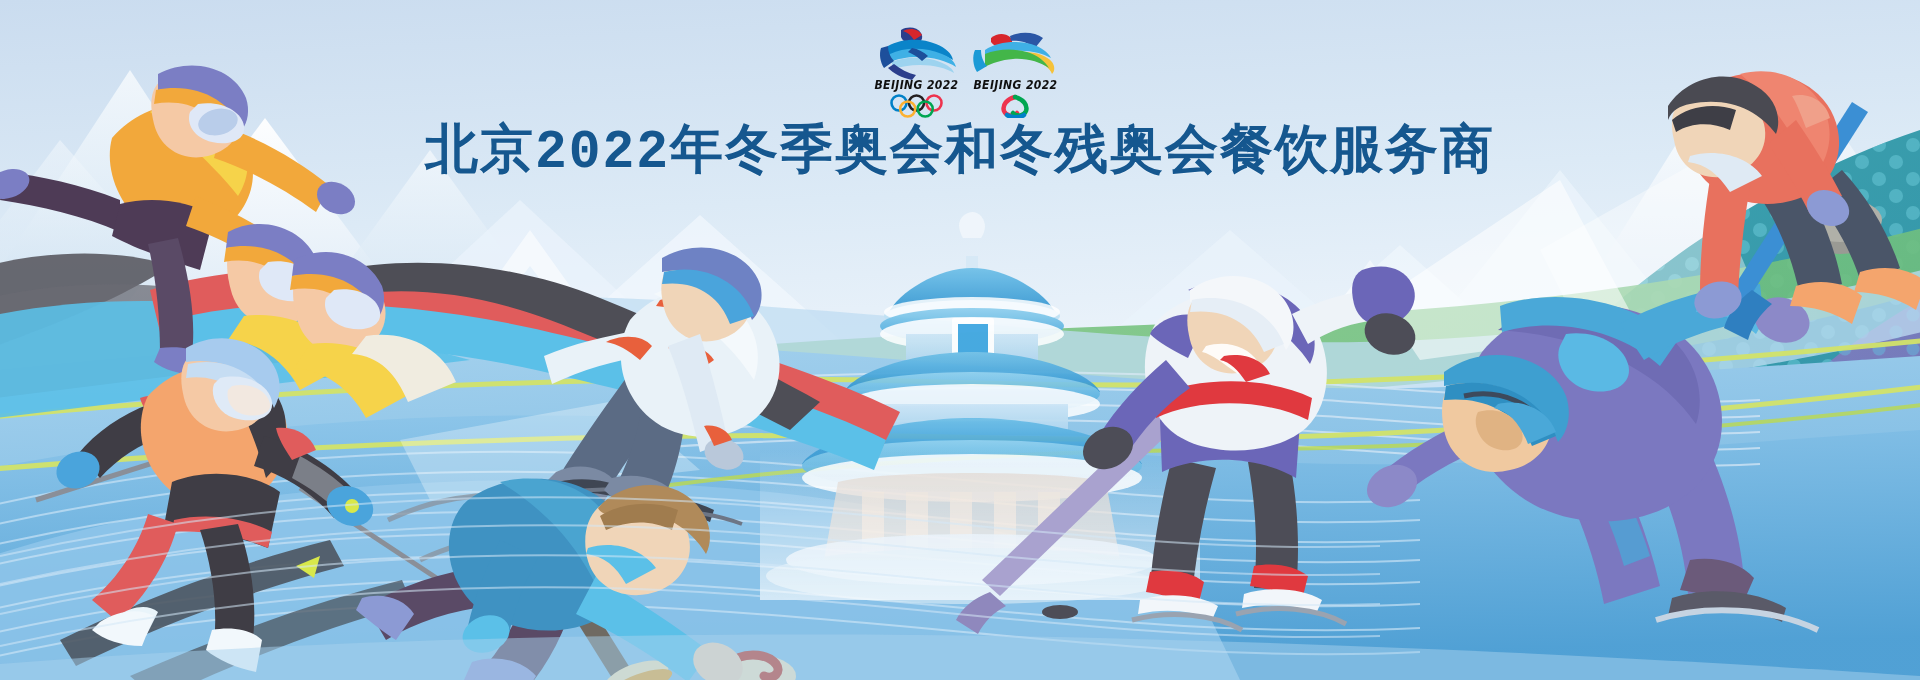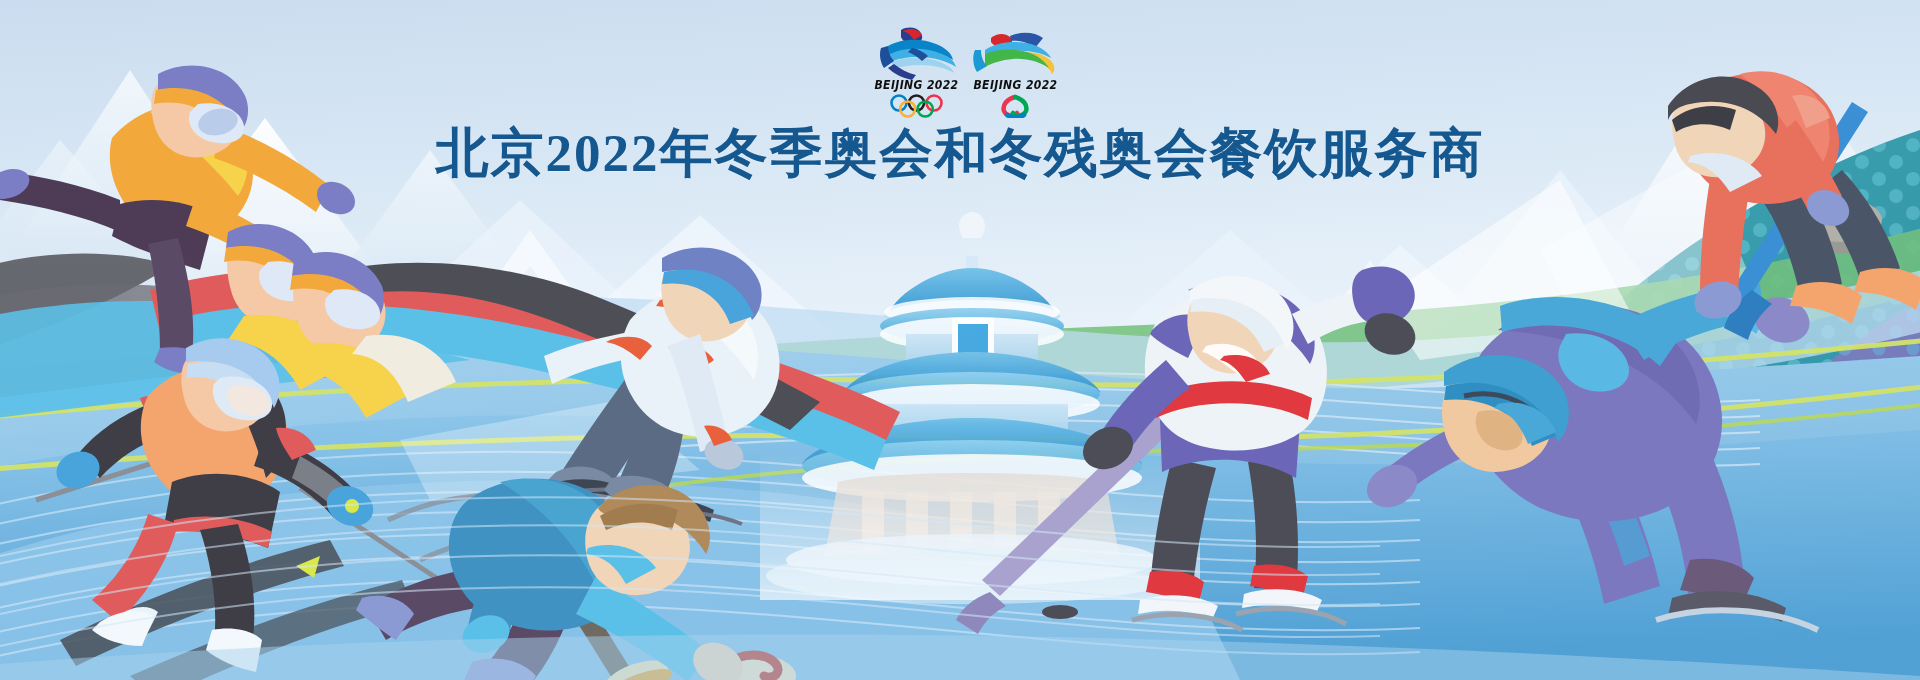--- a/index.html
+++ b/index.html
@@ -19,21 +19,21 @@
     position:absolute;left:0;top:54px;width:97px;text-align:center;
     font-family:"DejaVu Sans",sans-serif;font-weight:bold;font-style:italic;
     font-size:11.5px;letter-spacing:.4px;color:#101010;white-space:nowrap;
     transform:scaleX(.94);
   }
   .logo .emblem{position:absolute;left:0;top:70px;width:97px;height:24px;}
 
   
   #title{
     position:absolute;left:0;top:124px;width:1920px;text-align:center;
-    font-family:Liberation Serif, serif;
+    font-family:Liberation Mono, monospace;
     font-weight:bold;font-size:53px;letter-spacing:2px;
     color:#15578f;white-space:nowrap;line-height:1.12;
     text-shadow:0 1px 0 rgba(255,255,255,.25);
   }
 </style>
 </head>
 <body>
 
 <div id="banner">
 

